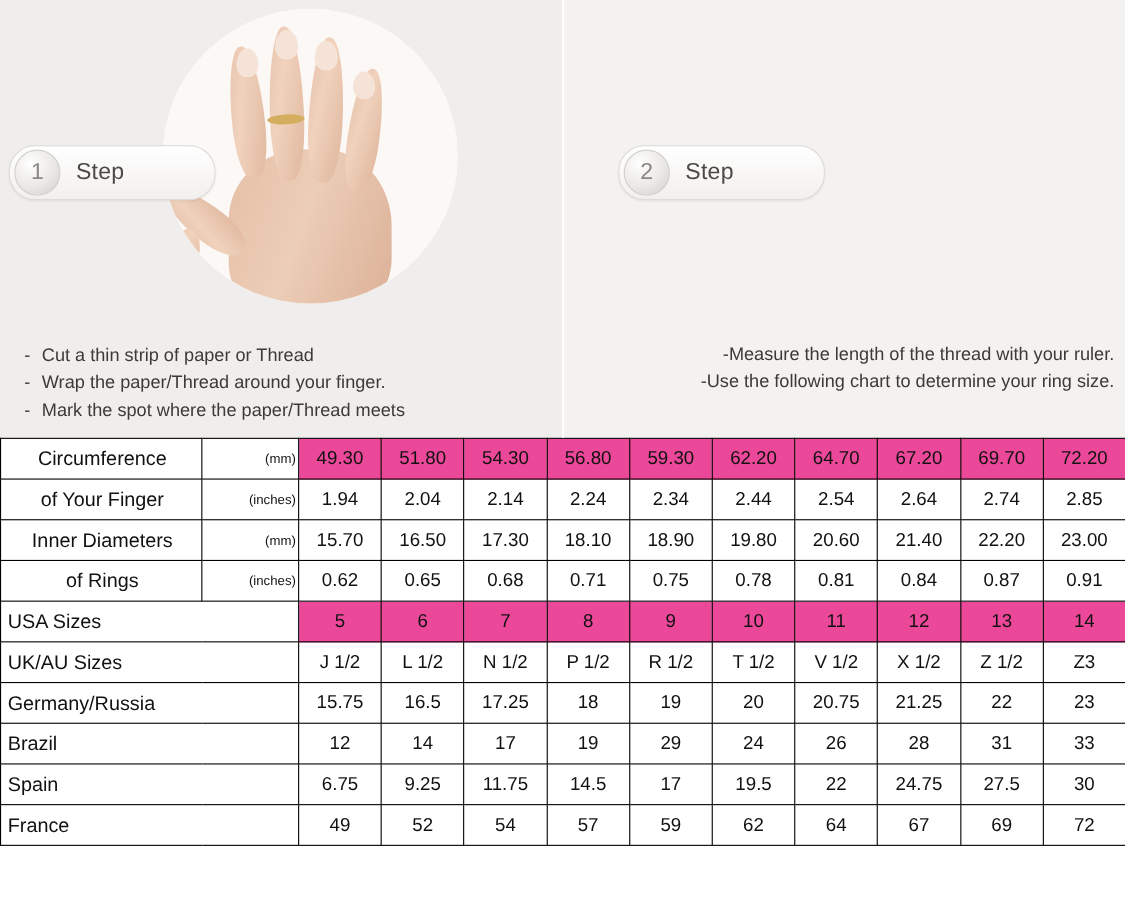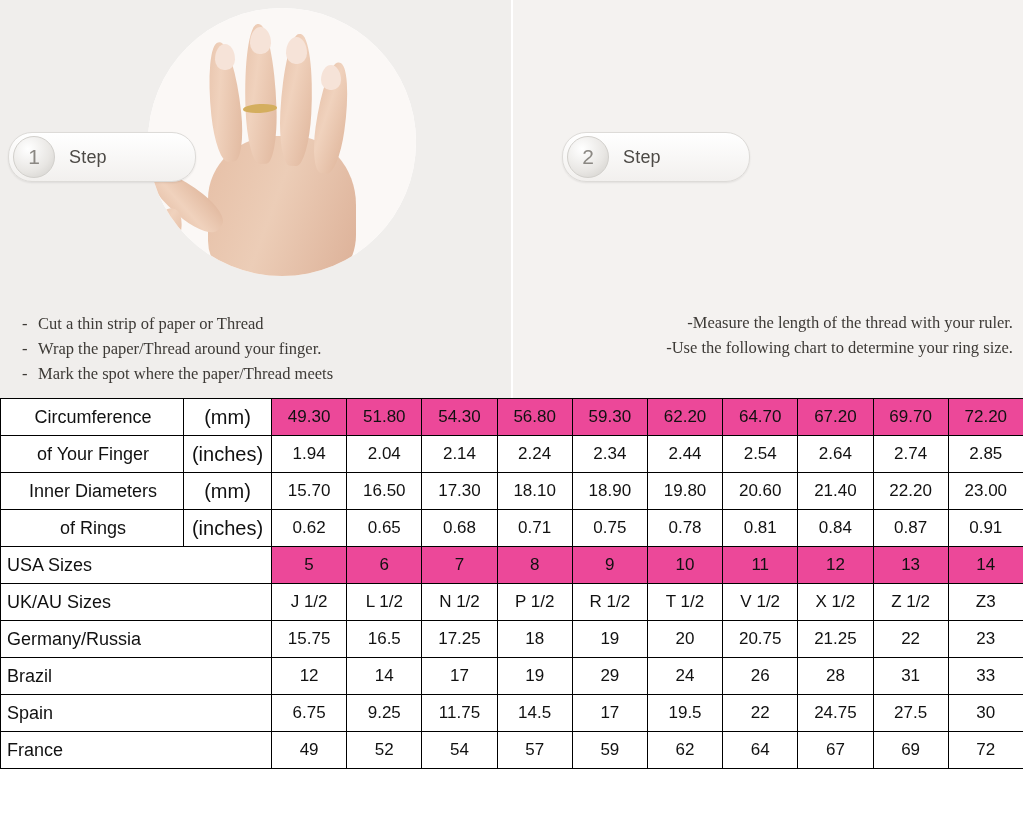--- a/index.html
+++ b/index.html
@@ -116,38 +116,37 @@
     border: 1px solid #d2d0cc;
     color: #8b8883;
     font-size: 21px;
     display: flex;
     align-items: center;
     justify-content: center;
     font-family: "Liberation Sans", sans-serif;
   }
   .step-word {
     margin-left: 14px;
-    font-size: 18px;
+    font-size: 21px;
     color: #4d4a46;
     letter-spacing: .2px;
   }
 
   
   .instructions {
     position: absolute;
     bottom: 12px;
     left: 22px;
     right: 10px;
     font-size: 16.5px;
     color: #3d3a36;
     line-height: 25px;
   }
   .instructions div {
     white-space: nowrap;
-    font-family: Liberation Serif, serif;
   }
   .dash { display: inline-block; width: 16px; }
 
   
   .table-wrap {
     position: absolute;
     left: 0;
     top: 398px;
     width: 903px;
   }
@@ -170,22 +169,22 @@
     text-align: center;
     font-size: 18px;
     padding-left: 4px;
   }
   td.rowlabel-left {
     text-align: left;
     padding-left: 6px;
     font-size: 18px;
   }
   td.unit {
-    text-align: center;
-    font-size: 20px;
+    text-align: right;
+    font-size: 12px;
   }
   td.shaded {
     background: #ec4899;
   }
   .col-label { width: 183px; }
   .col-unit { width: 88px; }
   .col-v { width: 75.2px; }
 </style>
 </head>
 <body>

